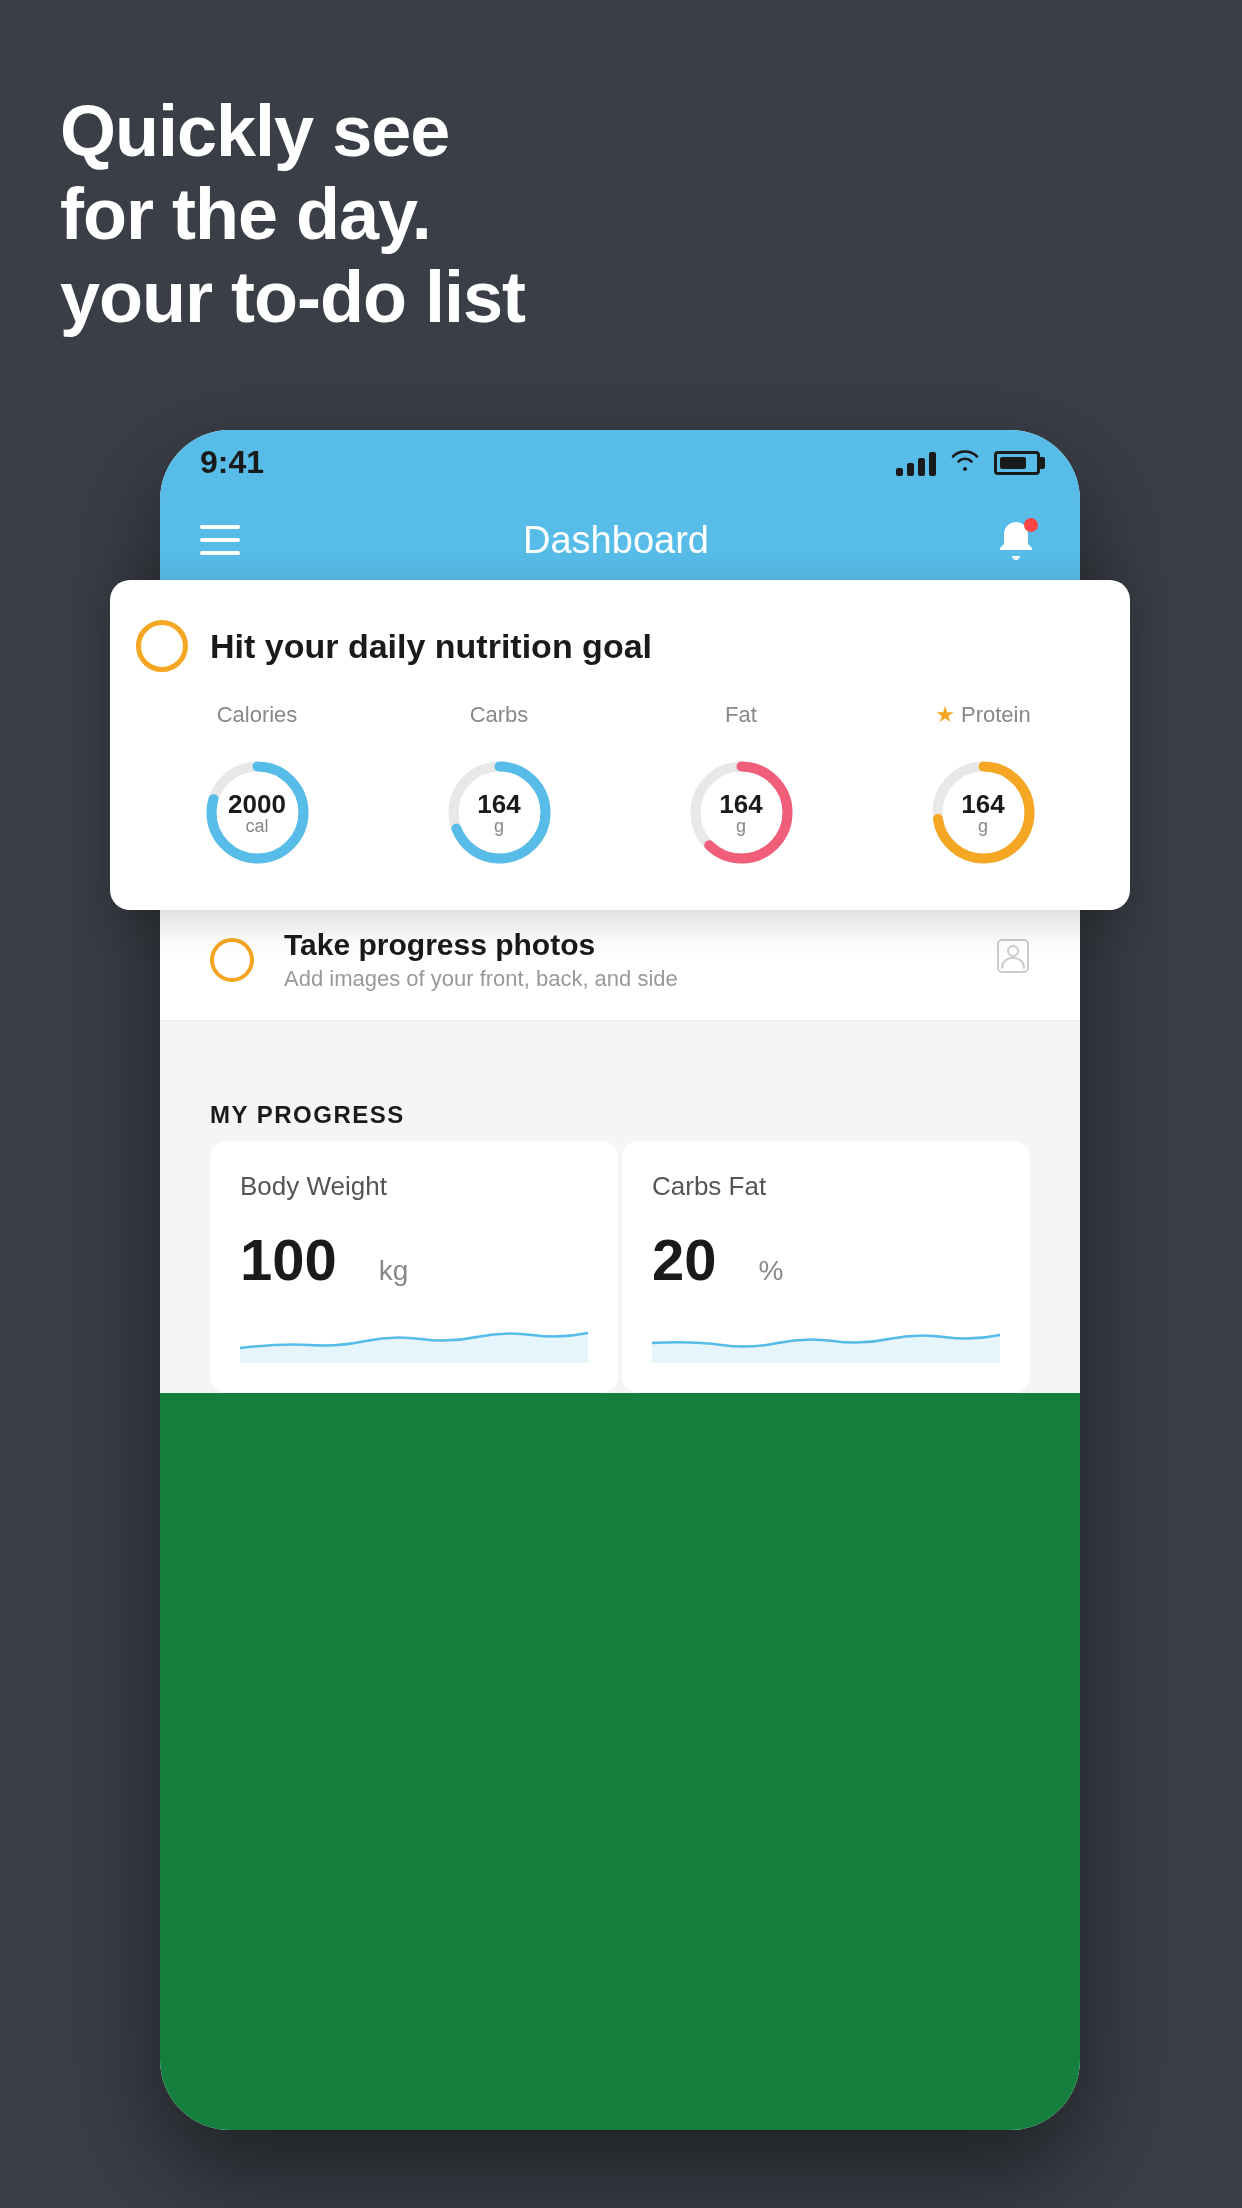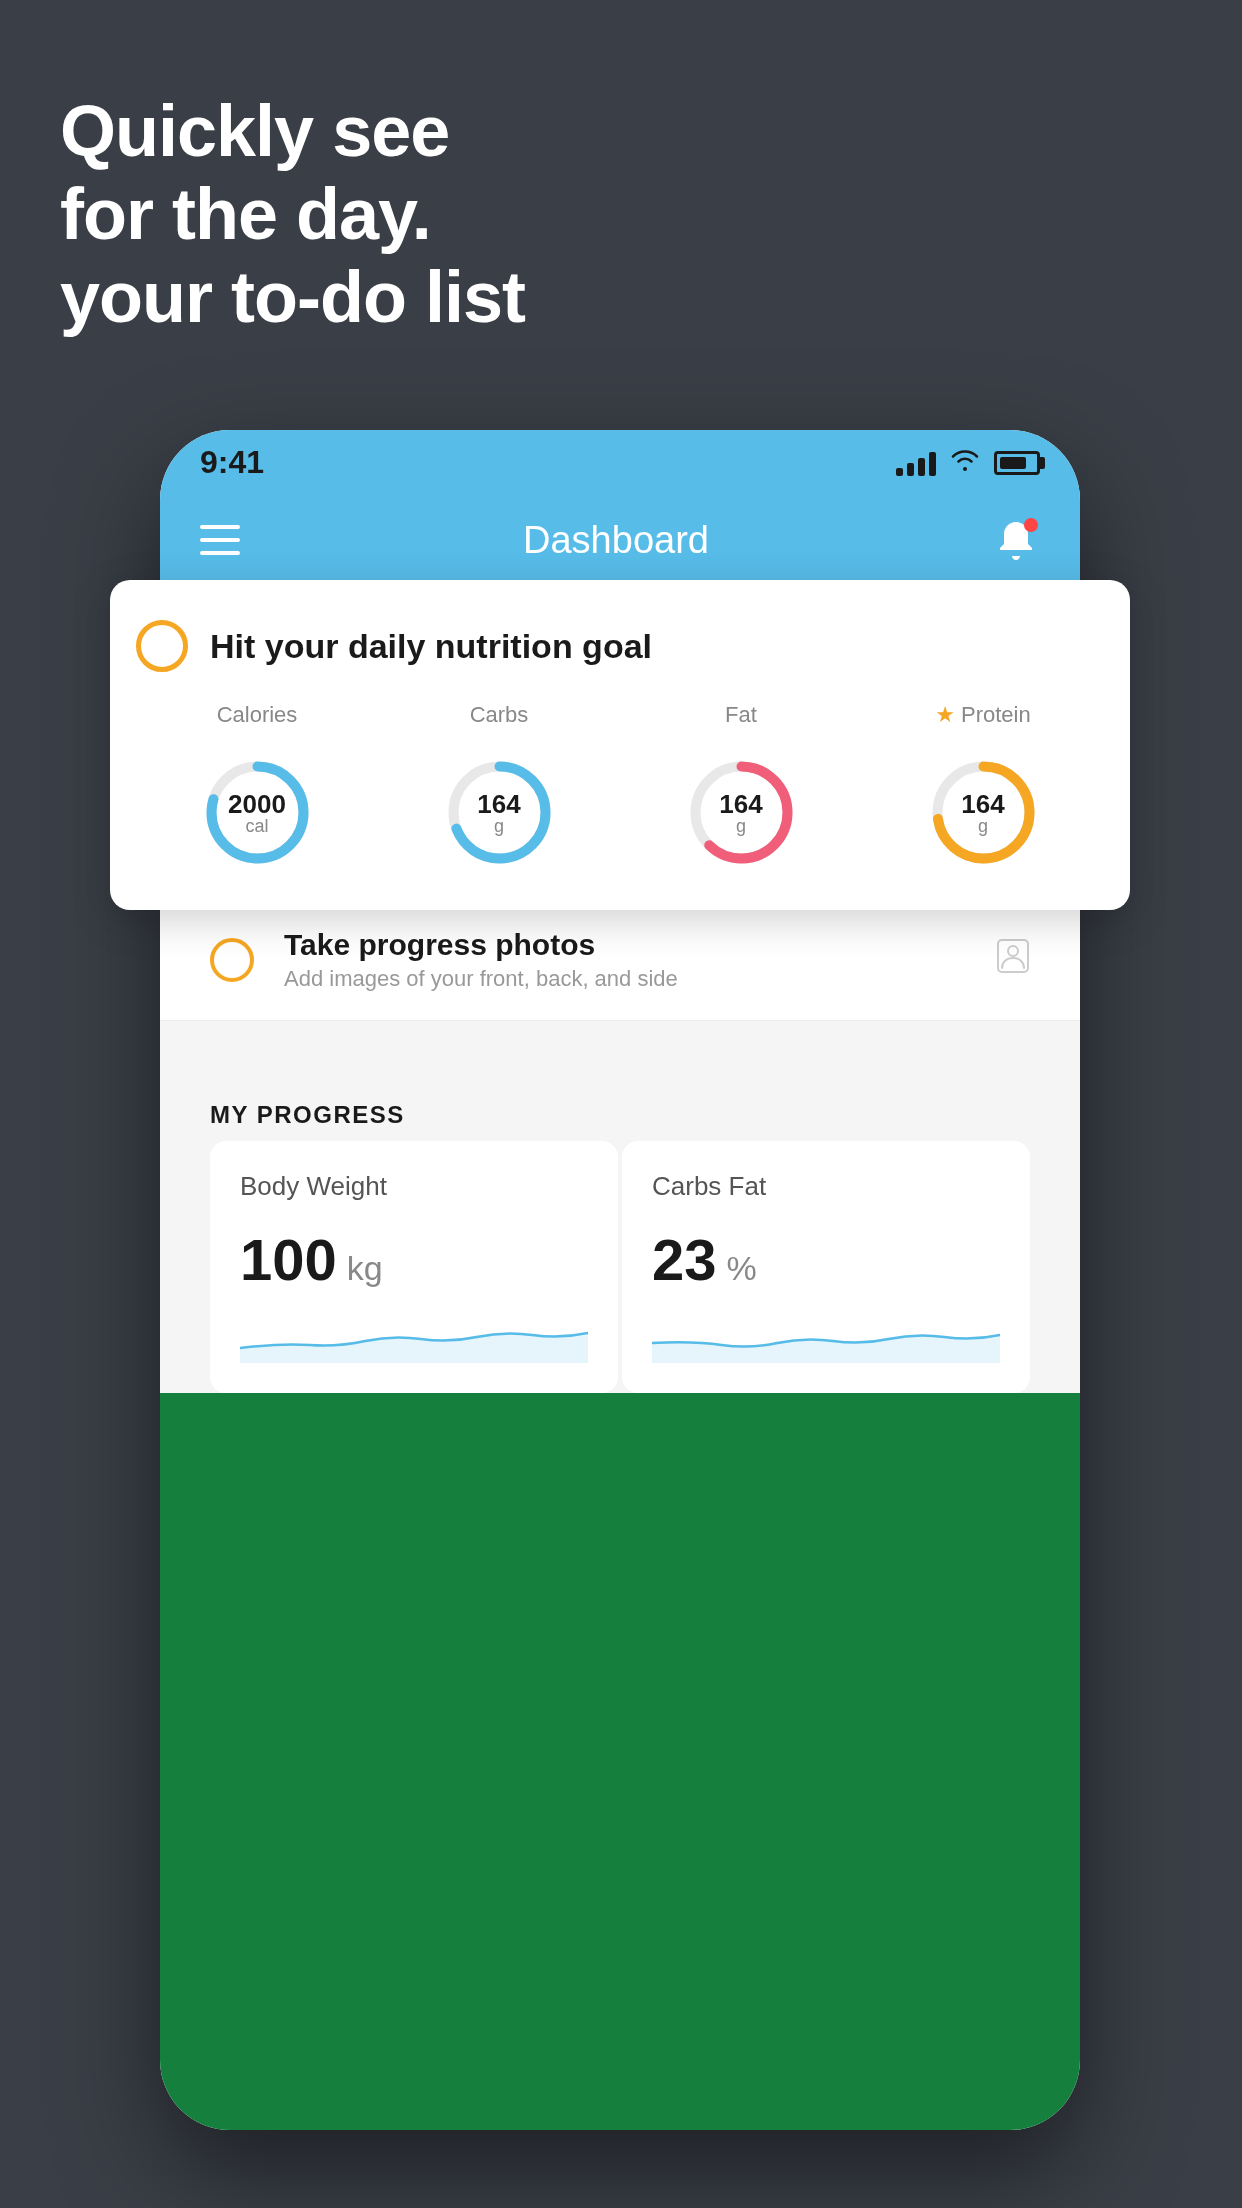--- a/index.html
+++ b/index.html
@@ -322,22 +322,23 @@
       align-items: baseline;
       gap: 10px;
       margin-bottom: 20px;
     }
     .progress-value {
       font-size: 58px;
       font-weight: 700;
       color: #1a1a1a;
     }
     .progress-unit {
-      font-size: 34px;
+      font-size: 28px;
       color: #888;
+      margin-left: 32px;
     }
     .progress-chart {
       height: 50px;
       position: relative;
     }
     .progress-chart svg {
       width: 100%;
       height: 100%;
     }
   </style>
@@ -460,21 +461,21 @@
             <svg viewBox="0 0 250 50" preserveAspectRatio="none" xmlns="http://www.w3.org/2000/svg">
               <path d="M0 35 Q30 30 50 32 Q70 34 90 28 Q110 22 130 26 Q150 30 170 24 Q190 18 210 22 Q230 26 250 20" stroke="#57bce8" stroke-width="2.5" fill="none" stroke-linecap="round"></path>
               <path d="M0 35 Q30 30 50 32 Q70 34 90 28 Q110 22 130 26 Q150 30 170 24 Q190 18 210 22 Q230 26 250 20 L250 50 L0 50 Z" fill="rgba(87,188,232,0.15)"></path>
             </svg>
           </div>
         </div>
 
         <div class="progress-card">
           <div class="progress-card-title">Carbs Fat</div>
           <div class="progress-value-row">
-            <span class="progress-value">23</span>
+            <span class="progress-value">20</span>
             <span class="progress-unit">%</span>
           </div>
           <div class="progress-chart">
             <svg viewBox="0 0 250 50" preserveAspectRatio="none" xmlns="http://www.w3.org/2000/svg">
               <path d="M0 30 Q30 28 50 32 Q70 36 90 30 Q110 24 130 28 Q150 32 170 26 Q190 20 210 24 Q230 28 250 22" stroke="#57bce8" stroke-width="2.5" fill="none" stroke-linecap="round"></path>
               <path d="M0 30 Q30 28 50 32 Q70 36 90 30 Q110 24 130 28 Q150 32 170 26 Q190 20 210 24 Q230 28 250 22 L250 50 L0 50 Z" fill="rgba(87,188,232,0.15)"></path>
             </svg>
           </div>
         </div>
 

